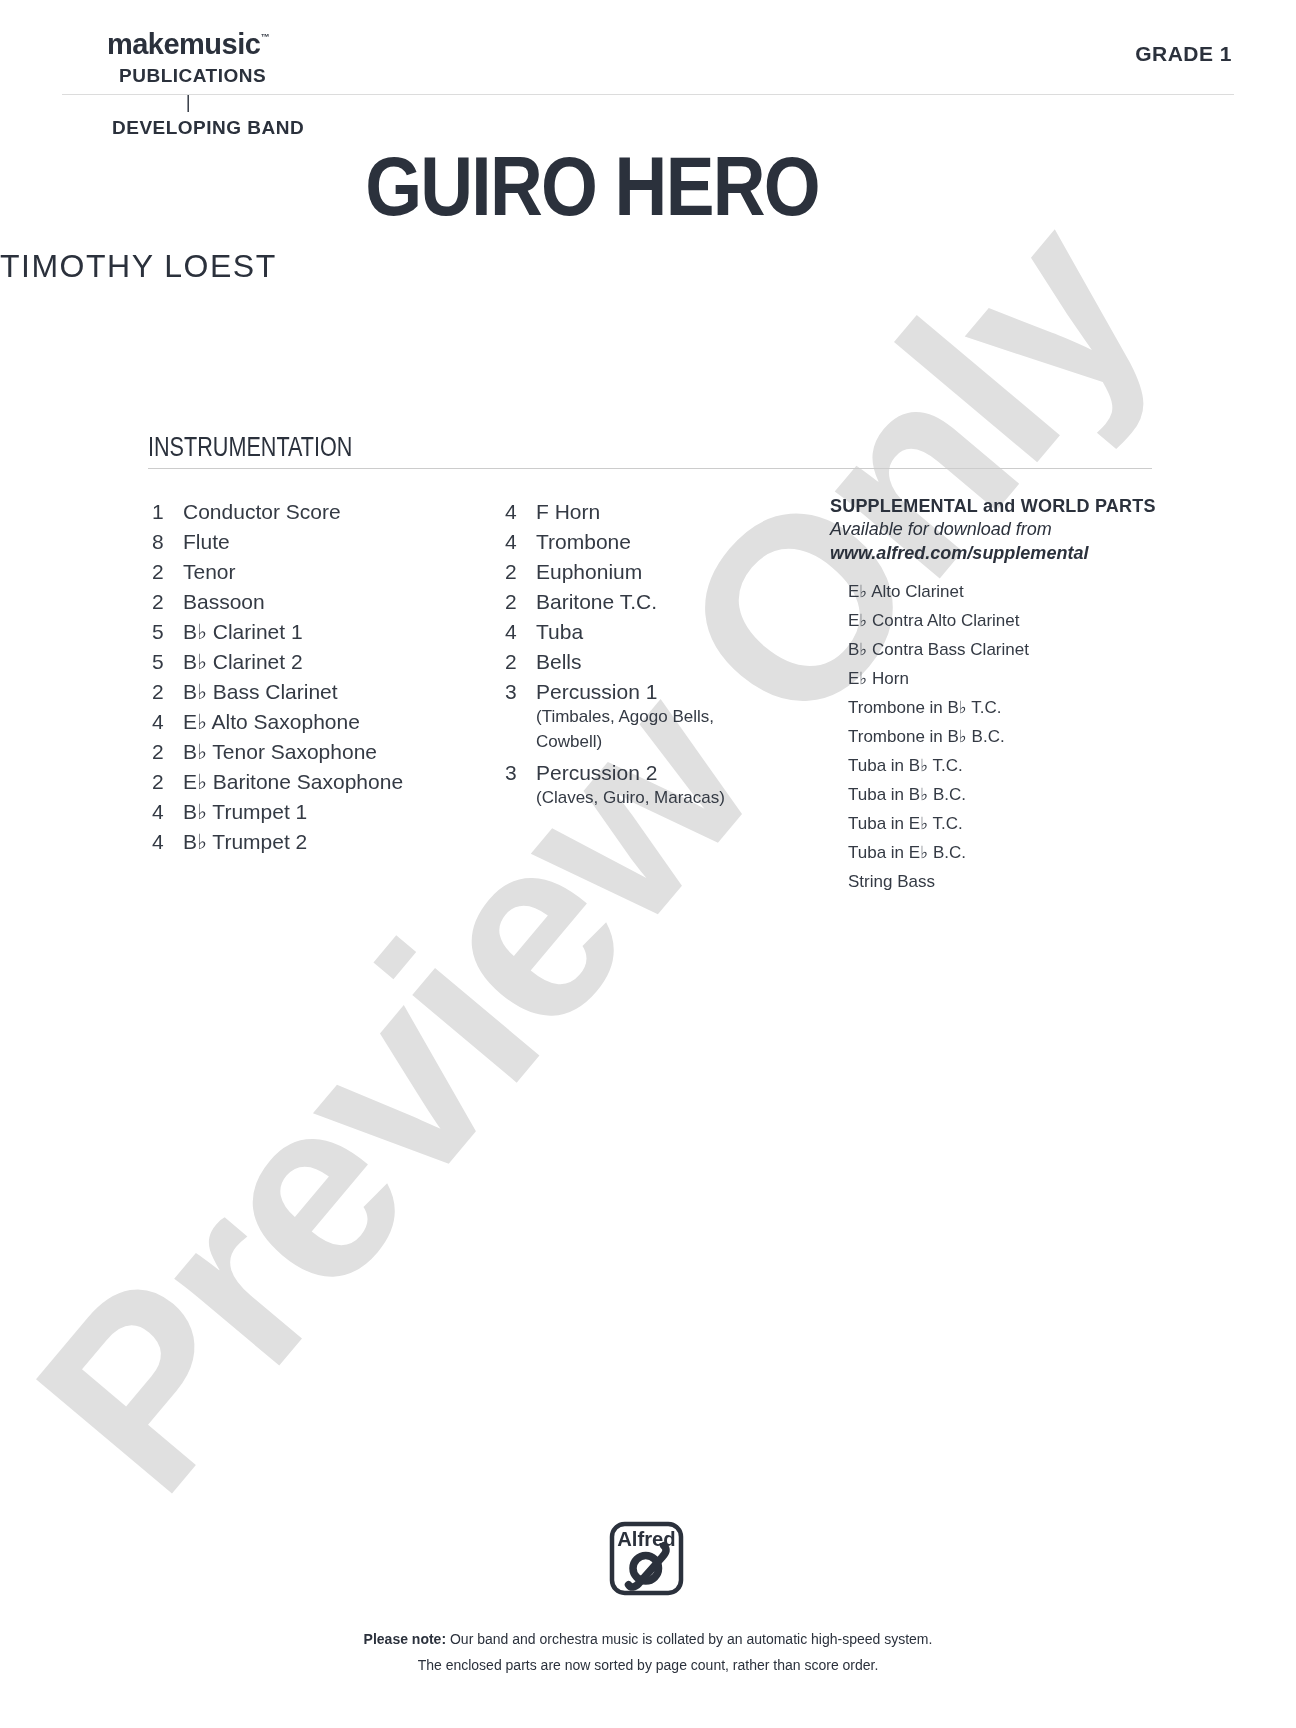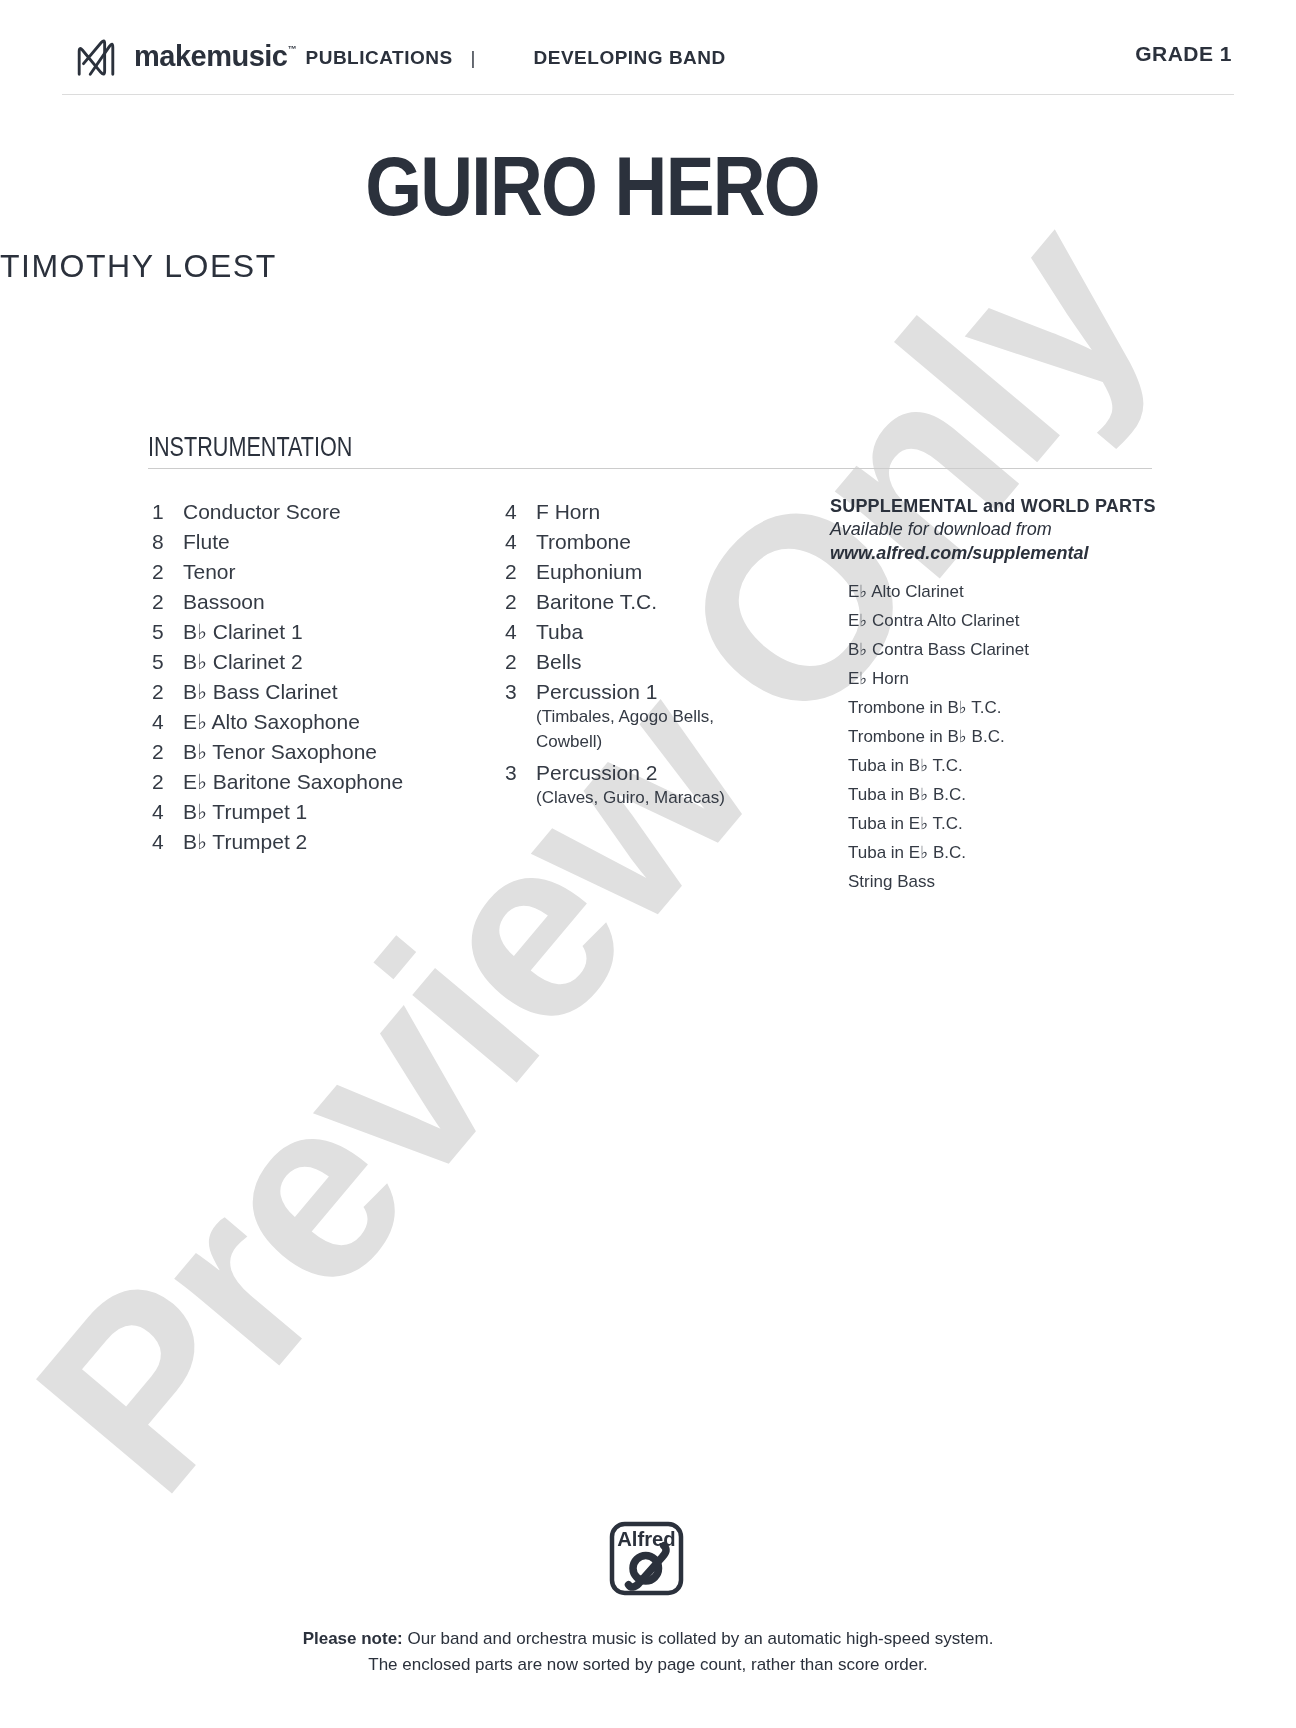--- a/index.html
+++ b/index.html
@@ -31,20 +31,21 @@
 
   .content { position:absolute; inset:0; z-index:1; }
 
   
   .header {
     position: absolute;
     left: 72px; top: 28px;
     display: flex;
     align-items: center;
     height: 56px;
+    flex-direction: column;
   }
   .logo-mark { width:48px; height:48px; margin-right:14px; }
   .brand { font-size:29px; font-weight:bold; letter-spacing:-0.5px; color:#2b313c; }
   .brand .tm { font-size:9px; font-weight:bold; vertical-align: 14px; letter-spacing:0; }
   .brand-suffix { font-size:19px; font-weight:bold; letter-spacing:.5px; margin-left:9px; margin-top:4px; }
   .hdr-divider { font-size:19px; font-weight:normal; margin:4px 18px 0 18px; color:#3a404a; }
   .series { font-size:19px; font-weight:bold; letter-spacing:.5px; margin-top:4px;margin-left:40px; }
   .grade {
     position:absolute; top:42px; right:64px;
     font-size:21px; font-weight:bold; letter-spacing:.5px;
@@ -93,21 +94,21 @@
   .supp-head  { font-size:18px; font-weight:bold; line-height:24px; letter-spacing:.2px; color:#2b313c; }
   .supp-avail { font-size:18px; font-style:italic; line-height:23px; color:#2b313c; }
   .supp-url   { font-size:18px; font-style:italic; font-weight:bold; line-height:24px; color:#2b313c; }
   .supp-list  { margin-top:12px; padding-left:18px; }
   .supp-row   { font-size:17px; line-height:29px; }
 
   
   .alfred-logo { position:absolute; left:609px; top:1521px; width:75px; height:75px; }
   .note {
     position:absolute; top:1626px; left:0; width:1296px;
-    text-align:center; font-size:17px; line-height:26px; color:#2b313c;
+    text-align:center; font-size:14px; line-height:26px; color:#2b313c;
   }
   .note b { font-weight:bold; }
 </style>
 </head>
 <body>
 
 <div class="page">
 
   <div class="watermark">Preview Only</div>
 

